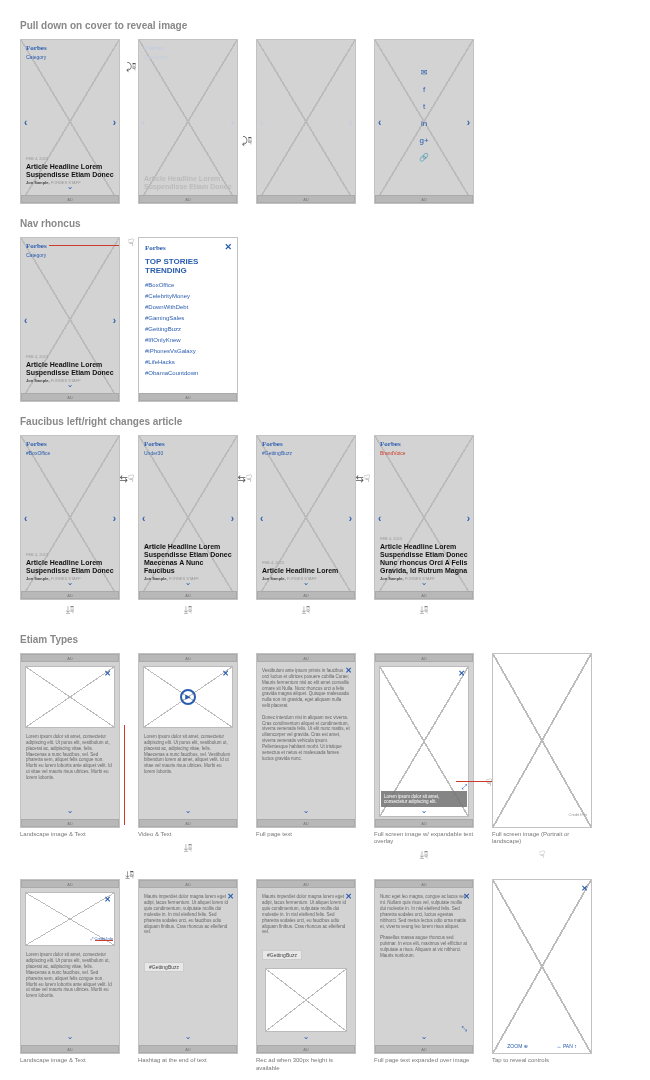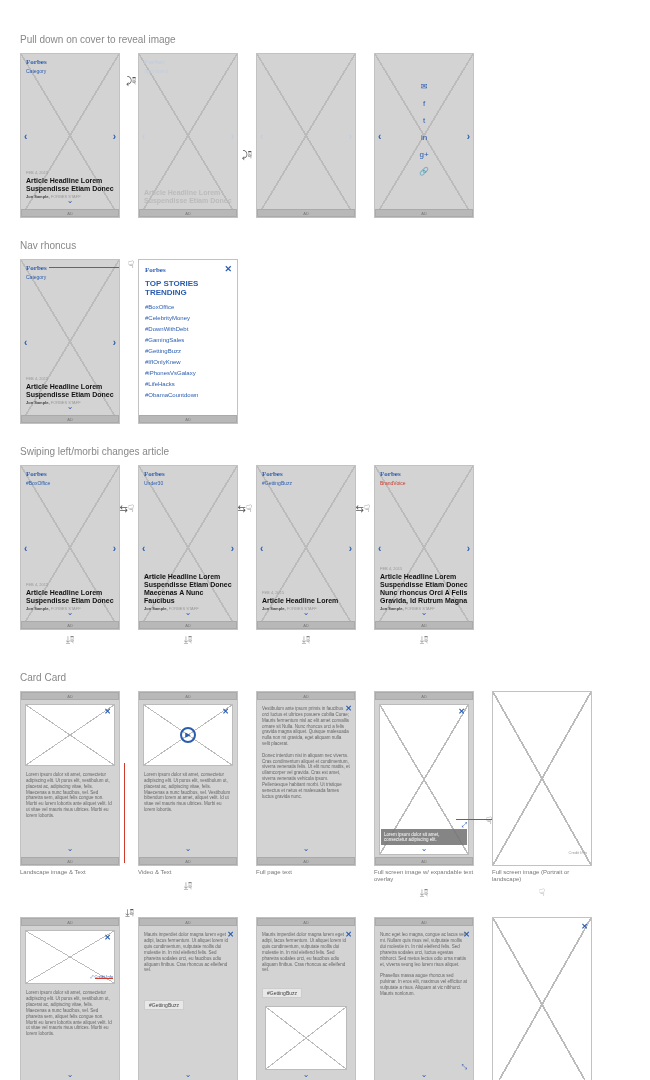--- a/index.html
+++ b/index.html
@@ -4,21 +4,21 @@
 <style>
   * { box-sizing: border-box; margin: 0; padding: 0; }
   body {
     font-family: -apple-system, Helvetica, Arial, sans-serif;
     background: #fff;
     padding: 12px 20px;
     width: 650px;
     font-size: 7px;
     color: #333;
   }
-  .section-title { font-size: 10px; color: #888; font-weight: 400; margin: 22px 0 8px; }
+  .section-title { font-size: 10px; color: #888; font-weight: 700; margin: 8px 0 8px; }
   .row { display: flex; gap: 18px; margin-bottom: 14px; align-items: flex-start; }
   .col { display: flex; flex-direction: column; align-items: flex-start; }
   .phone {
     position: relative;
     width: 100px;
     height: 165px;
     background: #d3d3d3;
     border: 1px solid #c2c2c2;
     overflow: hidden;
   }
@@ -190,21 +190,21 @@
           <li>#LifeHacks</li>
           <li>#ObamaCountdown</li>
         </ul>
       </div>
       <div class="adbar">AD</div>
     </div>
   </div>
 
 </div>
 
-<div class="section-title">Swiping left/morbi changes article</div>
+<div class="section-title">Faucibus left/right changes article</div>
 <div class="row">
 
   <div class="col" style="position:relative">
     <div class="phone">
       <div class="xbox"></div>
       <div class="brand">Forbes</div>
       <div class="category">#BoxOffice</div>
       <div class="arrow left">‹</div>
       <div class="arrow right">›</div>
       <div class="date" style="bottom:42px">FEB 4, 2015</div>
@@ -262,21 +262,21 @@
       <div class="headline" style="bottom:24px">Article Headline Lorem Suspendisse Etiam Donec Nunc rhoncus Orci A Felis Gravida, Id Rutrum Magna</div>
       <div class="byline" style="bottom:18px"><span>Jon Sample,</span> <span class="role">FORBES STAFF</span></div>
       <div class="chevdown">⌄</div>
       <div class="adbar">AD</div>
     </div>
     <span class="sub-gesture down-gesture">⤓☟</span>
   </div>
 
 </div>
 
-<div class="section-title">Card Card</div>
+<div class="section-title">Etiam Types</div>
 
 <div class="row">
 
   <div class="col" style="position:relative">
     <div class="phone taller">
       <div class="adbar top">AD</div>
       <div class="card-img" style="top:12px;height:62px">
         <div class="xbox"></div>
         <div class="dismiss">✕</div>
       </div>

